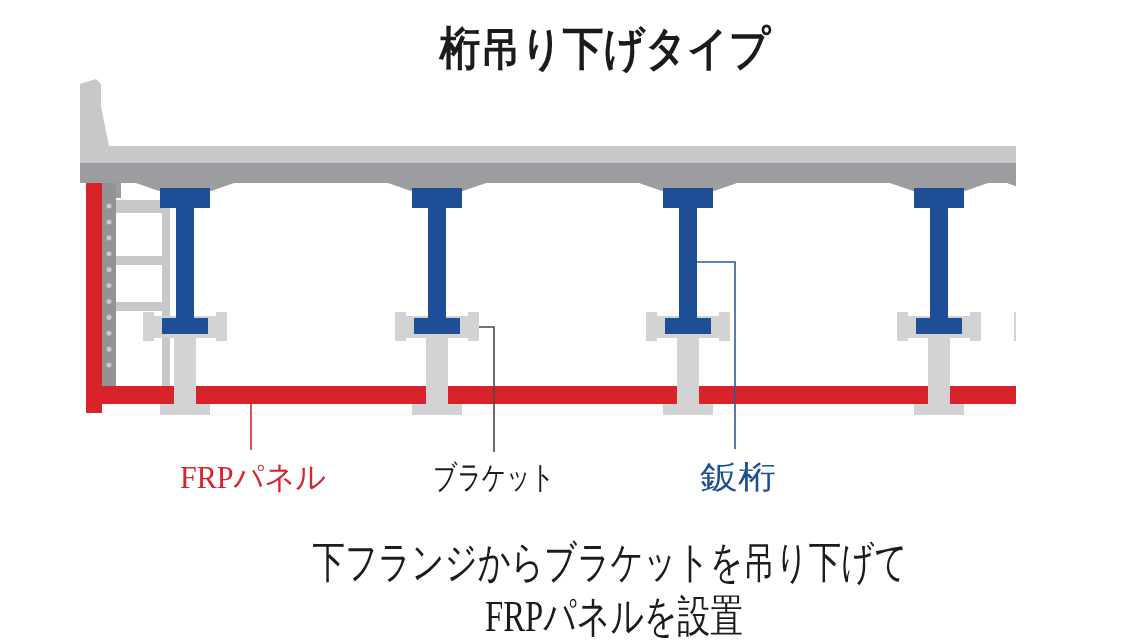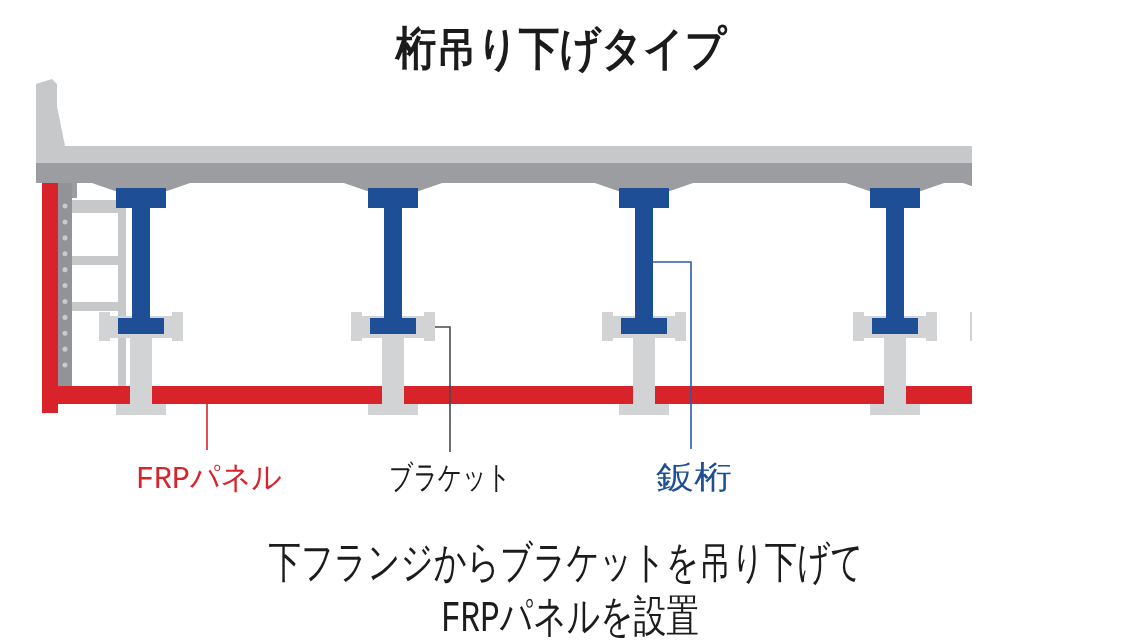--- a/index.html
+++ b/index.html
@@ -1,17 +1,17 @@
 <!DOCTYPE html>
 <html><head>
 <meta charset="utf-8">
 <style>
   html,body{margin:0;padding:0;background:#ffffff;}
   #page{position:relative;width:972px;height:640px;background:#fff;overflow:hidden;
-        font-family:Liberation Mono, monospace;}
+        font-family:Liberation Serif, serif;padding-left:44px;}
   svg{display:block;}
   .slab{fill:#c7c8ca;}
   .soffit{fill:#9b9da0;}
   .white{fill:#ffffff;}
   .rung{fill:#c7c8ca;}
   .rivet-strip{fill:#929396;}
   .red{fill:#d8232b;}
   .gray-bracket{fill:#d2d3d5;}
   .blue{fill:#1e4f96;}
   .leader-red{stroke:#d8232b;stroke-width:1.6;fill:none;}

